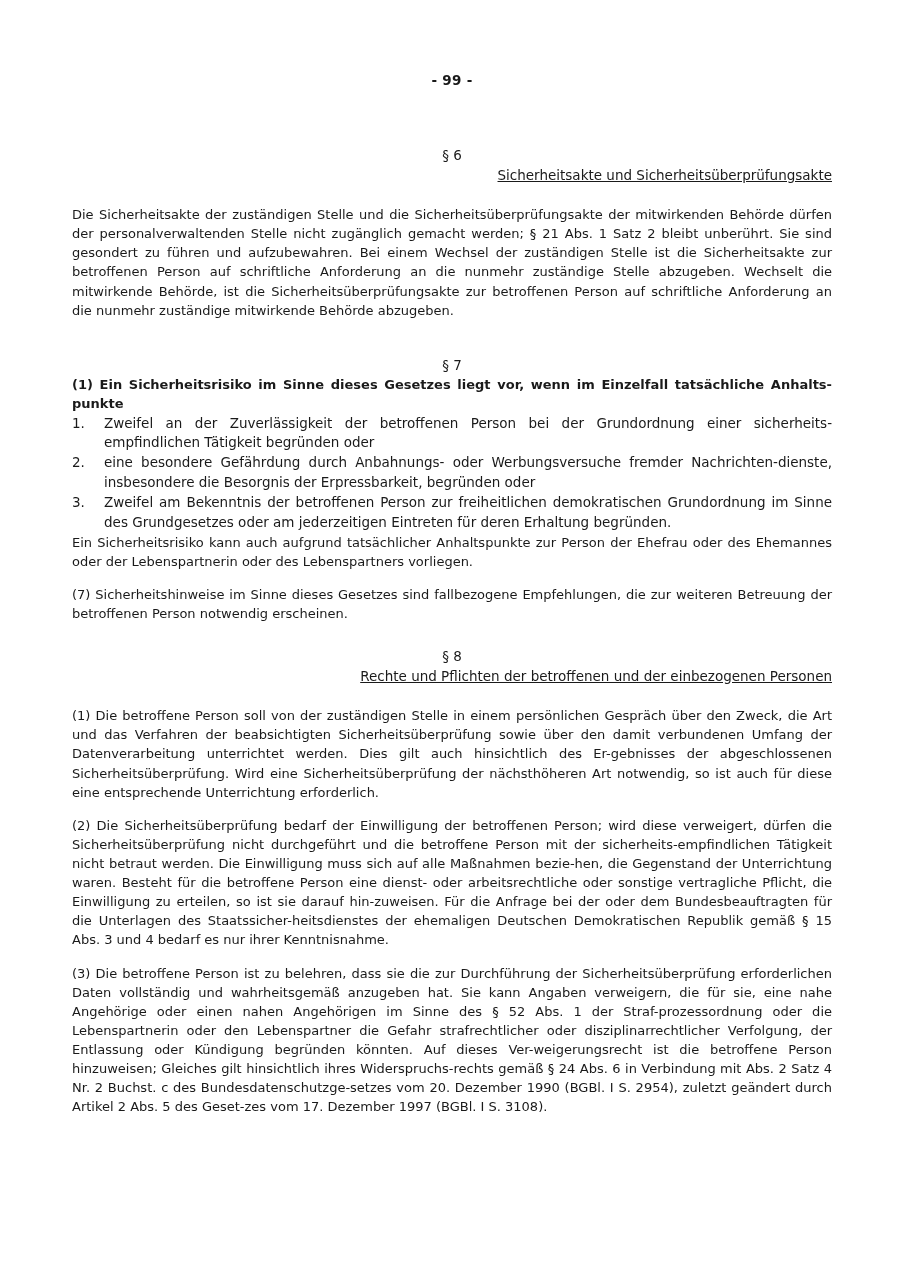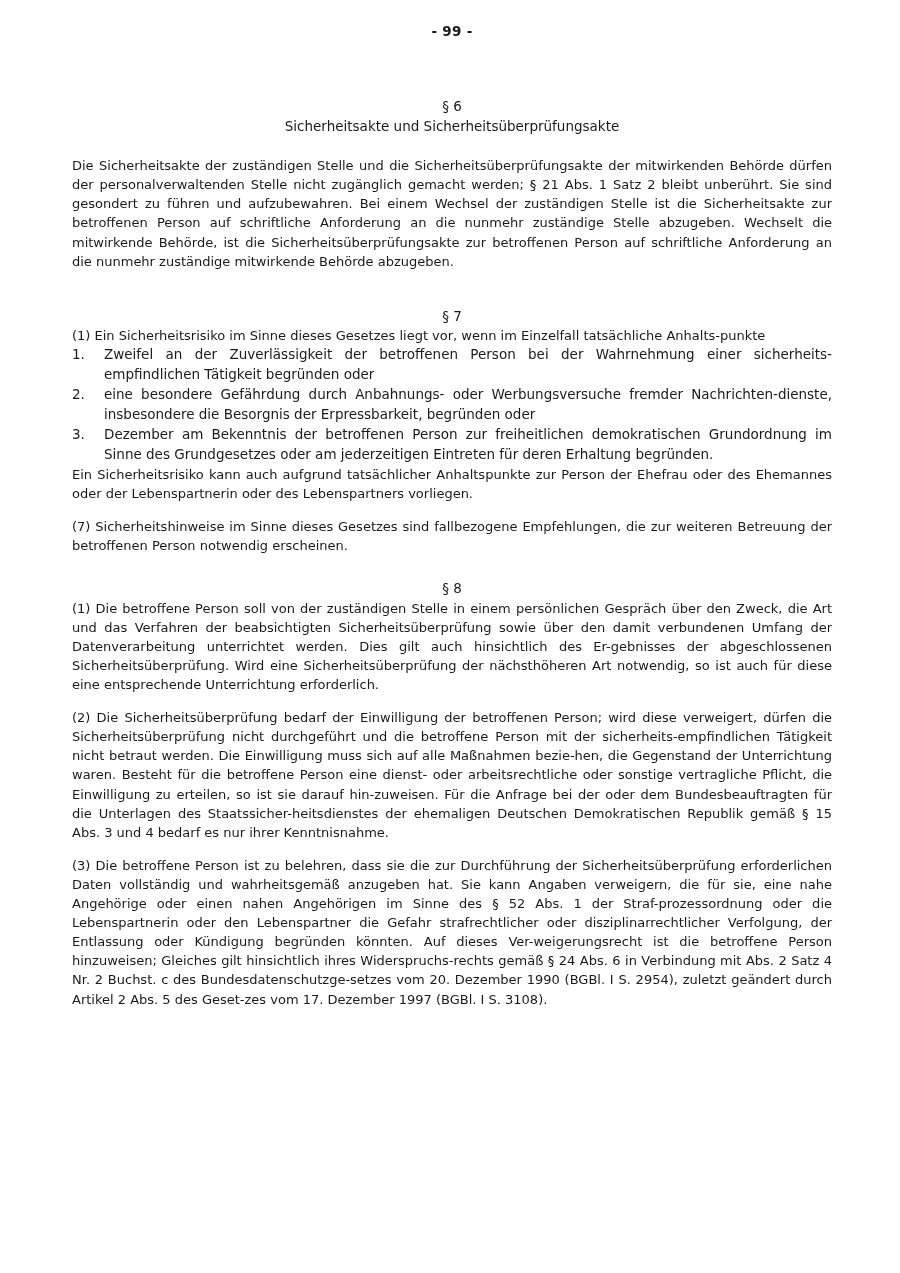--- a/index.html
+++ b/index.html
@@ -11,53 +11,55 @@
     width: 900px;
     height: 1273px;
     font-family: "DejaVu Sans", sans-serif;
     color: #1a1a1a;
   }
   .page {
     position: relative;
     width: 900px;
     height: 1273px;
     box-sizing: border-box;
-    padding: 23px 68px 40px 72px;
+    padding: 72px 68px 40px 72px;
   }
   .page-number {
     text-align: center;
     font-size: 13.5px;
     font-weight: bold;
     letter-spacing: 0.3px;
     margin: 0 0 58px 0;
   }
   .section {
     margin: 0;
   }
   .sec-num {
     text-align: center;
     font-size: 13.5px;
     margin: 0;
     line-height: 1.45;
   }
   .sec-title {
-    text-align: center;
+    text-align: right;
     font-size: 13.5px;
     margin: 0 0 20px 0;
     line-height: 1.45;
+    text-decoration: underline;
   }
   p.body {
     font-size: 13px;
     line-height: 1.47;
     text-align: justify;
     margin: 0 0 14px 0;
     hyphens: none;
   }
   p.body.tight {
     margin-bottom: 0;
+    font-weight: bold;
   }
   .spacer-sm { height: 10px; }
   .spacer-md { height: 22px; }
   .numlist {
     margin: 0;
     padding: 0;
     list-style: none;
   }
   .numlist li {
     display: flex;
@@ -88,37 +90,38 @@
   </div>
 
   <div class="spacer-md"></div>
 
   <div class="section">
     <div class="sec-num">§ 7</div>
     <p class="body tight">(1) Ein Sicherheitsrisiko im Sinne dieses Gesetzes liegt vor, wenn im Einzelfall tatsächliche Anhalts-punkte</p>
     <ul class="numlist">
       <li>
         <span class="marker">1.</span>
-        <span class="txt">Zweifel an der Zuverlässigkeit der betroffenen Person bei der Wahrnehmung einer sicherheits-empfindlichen Tätigkeit begründen oder</span>
+        <span class="txt">Zweifel an der Zuverlässigkeit der betroffenen Person bei der Grundordnung einer sicherheits-empfindlichen Tätigkeit begründen oder</span>
       </li>
       <li>
         <span class="marker">2.</span>
         <span class="txt">eine besondere Gefährdung durch Anbahnungs- oder Werbungsversuche fremder Nachrichten-dienste, insbesondere die Besorgnis der Erpressbarkeit, begründen oder</span>
       </li>
       <li>
         <span class="marker">3.</span>
-        <span class="txt">Dezember am Bekenntnis der betroffenen Person zur freiheitlichen demokratischen Grundordnung im Sinne des Grundgesetzes oder am jederzeitigen Eintreten für deren Erhaltung begründen.</span>
+        <span class="txt">Zweifel am Bekenntnis der betroffenen Person zur freiheitlichen demokratischen Grundordnung im Sinne des Grundgesetzes oder am jederzeitigen Eintreten für deren Erhaltung begründen.</span>
       </li>
     </ul>
     <p class="body">Ein Sicherheitsrisiko kann auch aufgrund tatsächlicher Anhaltspunkte zur Person der Ehefrau oder des Ehemannes oder der Lebenspartnerin oder des Lebenspartners vorliegen.</p>
     <p class="body">(7) Sicherheitshinweise im Sinne dieses Gesetzes sind fallbezogene Empfehlungen, die zur weiteren Betreuung der betroffenen Person notwendig erscheinen.</p>
   </div>
 
   <div class="spacer-sm"></div>
 
   <div class="section">
     <div class="sec-num">§ 8</div>
+    <div class="sec-title">Rechte und Pflichten der betroffenen und der einbezogenen Personen</div>
     <p class="body">(1) Die betroffene Person soll von der zuständigen Stelle in einem persönlichen Gespräch über den Zweck, die Art und das Verfahren der beabsichtigten Sicherheitsüberprüfung sowie über den damit verbundenen Umfang der Datenverarbeitung unterrichtet werden. Dies gilt auch hinsichtlich des Er-gebnisses der abgeschlossenen Sicherheitsüberprüfung. Wird eine Sicherheitsüberprüfung der nächsthöheren Art notwendig, so ist auch für diese eine entsprechende Unterrichtung erforderlich.</p>
     <p class="body">(2) Die Sicherheitsüberprüfung bedarf der Einwilligung der betroffenen Person; wird diese verweigert, dürfen die Sicherheitsüberprüfung nicht durchgeführt und die betroffene Person mit der sicherheits-empfindlichen Tätigkeit nicht betraut werden. Die Einwilligung muss sich auf alle Maßnahmen bezie-hen, die Gegenstand der Unterrichtung waren. Besteht für die betroffene Person eine dienst- oder arbeitsrechtliche oder sonstige vertragliche Pflicht, die Einwilligung zu erteilen, so ist sie darauf hin-zuweisen. Für die Anfrage bei der oder dem Bundesbeauftragten für die Unterlagen des Staatssicher-heitsdienstes der ehemaligen Deutschen Demokratischen Republik gemäß § 15 Abs. 3 und 4 bedarf es nur ihrer Kenntnisnahme.</p>
     <p class="body">(3) Die betroffene Person ist zu belehren, dass sie die zur Durchführung der Sicherheitsüberprüfung erforderlichen Daten vollständig und wahrheitsgemäß anzugeben hat. Sie kann Angaben verweigern, die für sie, eine nahe Angehörige oder einen nahen Angehörigen im Sinne des § 52 Abs. 1 der Straf-prozessordnung oder die Lebenspartnerin oder den Lebenspartner die Gefahr strafrechtlicher oder disziplinarrechtlicher Verfolgung, der Entlassung oder Kündigung begründen könnten. Auf dieses Ver-weigerungsrecht ist die betroffene Person hinzuweisen; Gleiches gilt hinsichtlich ihres Widerspruchs-rechts gemäß § 24 Abs. 6 in Verbindung mit Abs. 2 Satz 4 Nr. 2 Buchst. c des Bundesdatenschutzge-setzes vom 20. Dezember 1990 (BGBl. I S. 2954), zuletzt geändert durch Artikel 2 Abs. 5 des Geset-zes vom 17. Dezember 1997 (BGBl. I S. 3108).</p>
   </div>
 
 </div>
 
 </body></html>

